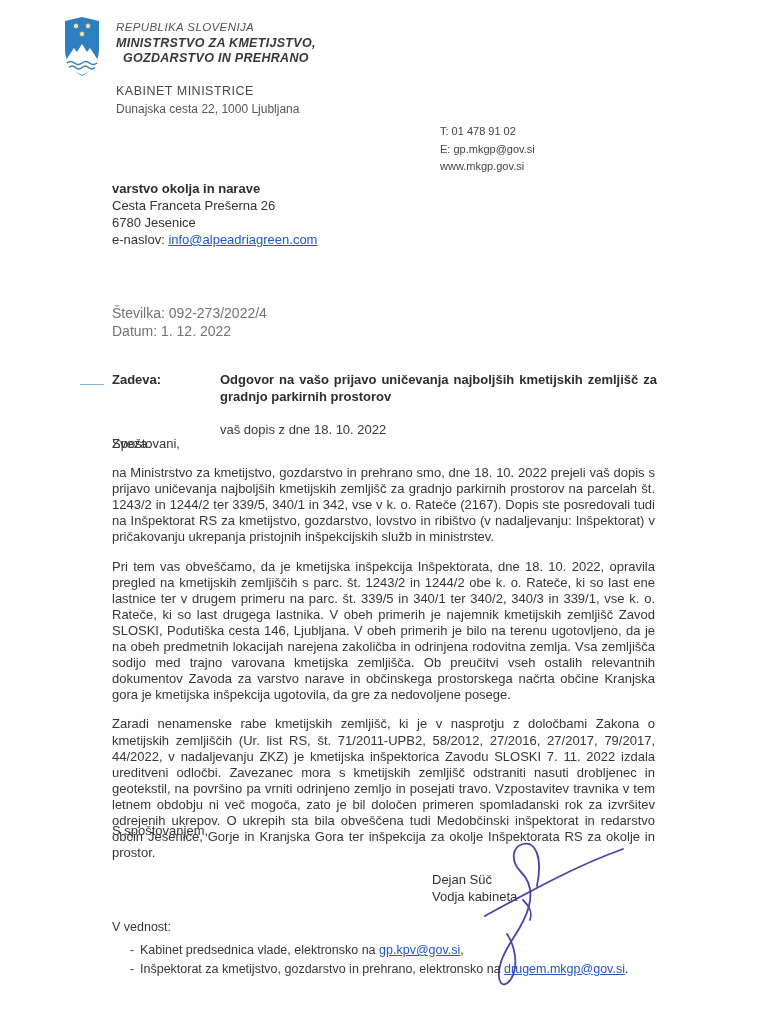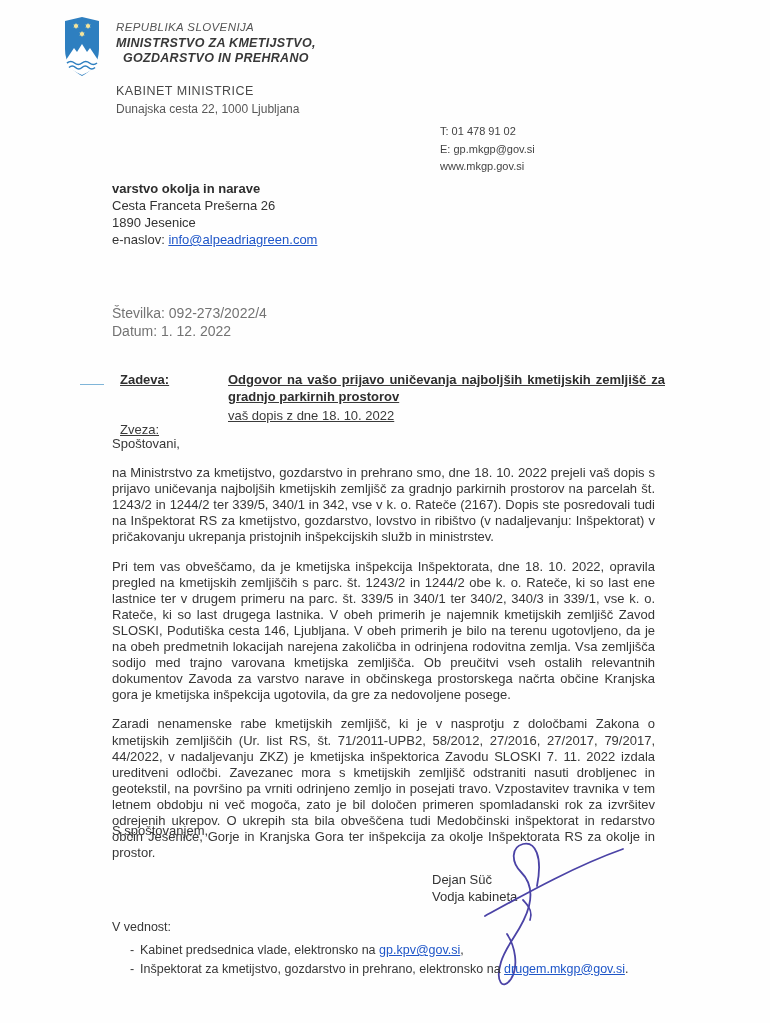--- a/index.html
+++ b/index.html
@@ -25,21 +25,21 @@
 
   
   .recipient { position:absolute; left:112px; top:180px; font-size:13px; line-height:17px; color:#333; }
   .recipient .bold { font-weight:bold; color:#2e2e2e; }
   .recipient .indent { padding-left:5px; }
 
   
   .reference { position:absolute; left:112px; top:304px; font-size:14px; line-height:18px; color:#737373; }
 
   
-  .subject-grid { position:absolute; left:120px; top:372px; width:545px; display:grid; grid-template-columns:108px 1fr; row-gap:2px; font-size:13px; line-height:16.5px;text-decoration:underline; }
+  .subject-grid { position:absolute; left:112px; top:372px; width:545px; display:grid; grid-template-columns:108px 1fr; row-gap:16px; font-size:13px; line-height:16.5px; }
   .subject-label { font-weight:bold; color:#2e2e2e; }
   .subject-value { font-weight:bold; color:#2e2e2e; text-align:justify; }
   .zveza-label { color:#3a3a3a; margin-top:15px; }
   .zveza-value { color:#3a3a3a; margin-top:1px; }
   .scan-mark { position:absolute; left:80px; top:384px; width:24px; height:2px; border-top:1.5px solid #7fb5d8; }
 
   
   .letter-body { position:absolute; left:112px; top:436px; width:543px; font-size:13px; line-height:16.1px; color:#373737; }
   .letter-body .salutation { margin-bottom:13px; }
   .letter-body p.para { text-align:justify; margin-bottom:13px; }
@@ -96,21 +96,21 @@
 
   <div class="contact-block">
     <div>T: 01 478 91 02</div>
     <div>E: gp.mkgp@gov.si</div>
     <div>www.mkgp.gov.si</div>
   </div>
 
   <div class="recipient">
     <div class="bold">varstvo okolja in narave</div>
     <div>Cesta Franceta Prešerna 26</div>
-    <div>1890 Jesenice</div>
+    <div>6780 Jesenice</div>
     <div>
       <span>e-naslov: </span><a class="mail-link">info@alpeadriagreen.com</a>
     </div>
   </div>
 
   <div class="reference">
     <div>
       <span>Številka: </span><span>092-273/2022/4</span>
     </div>
     <div>

